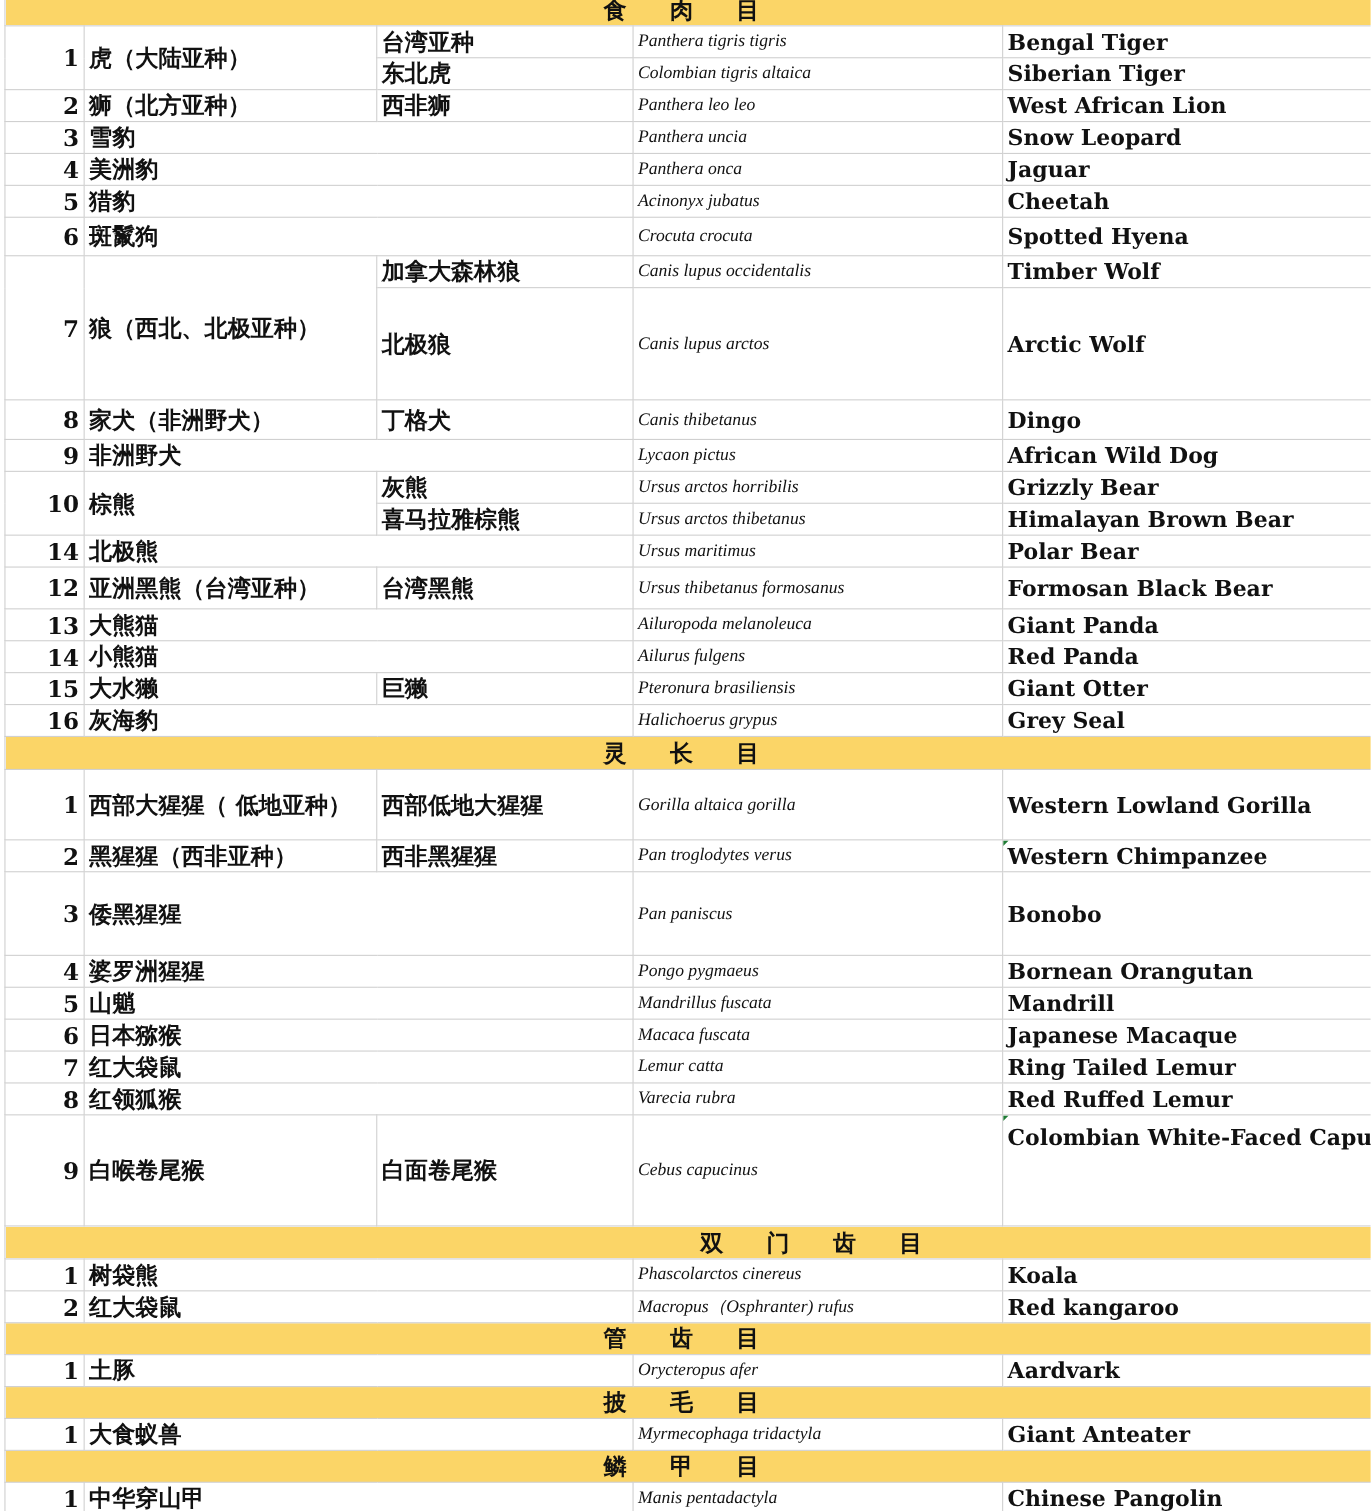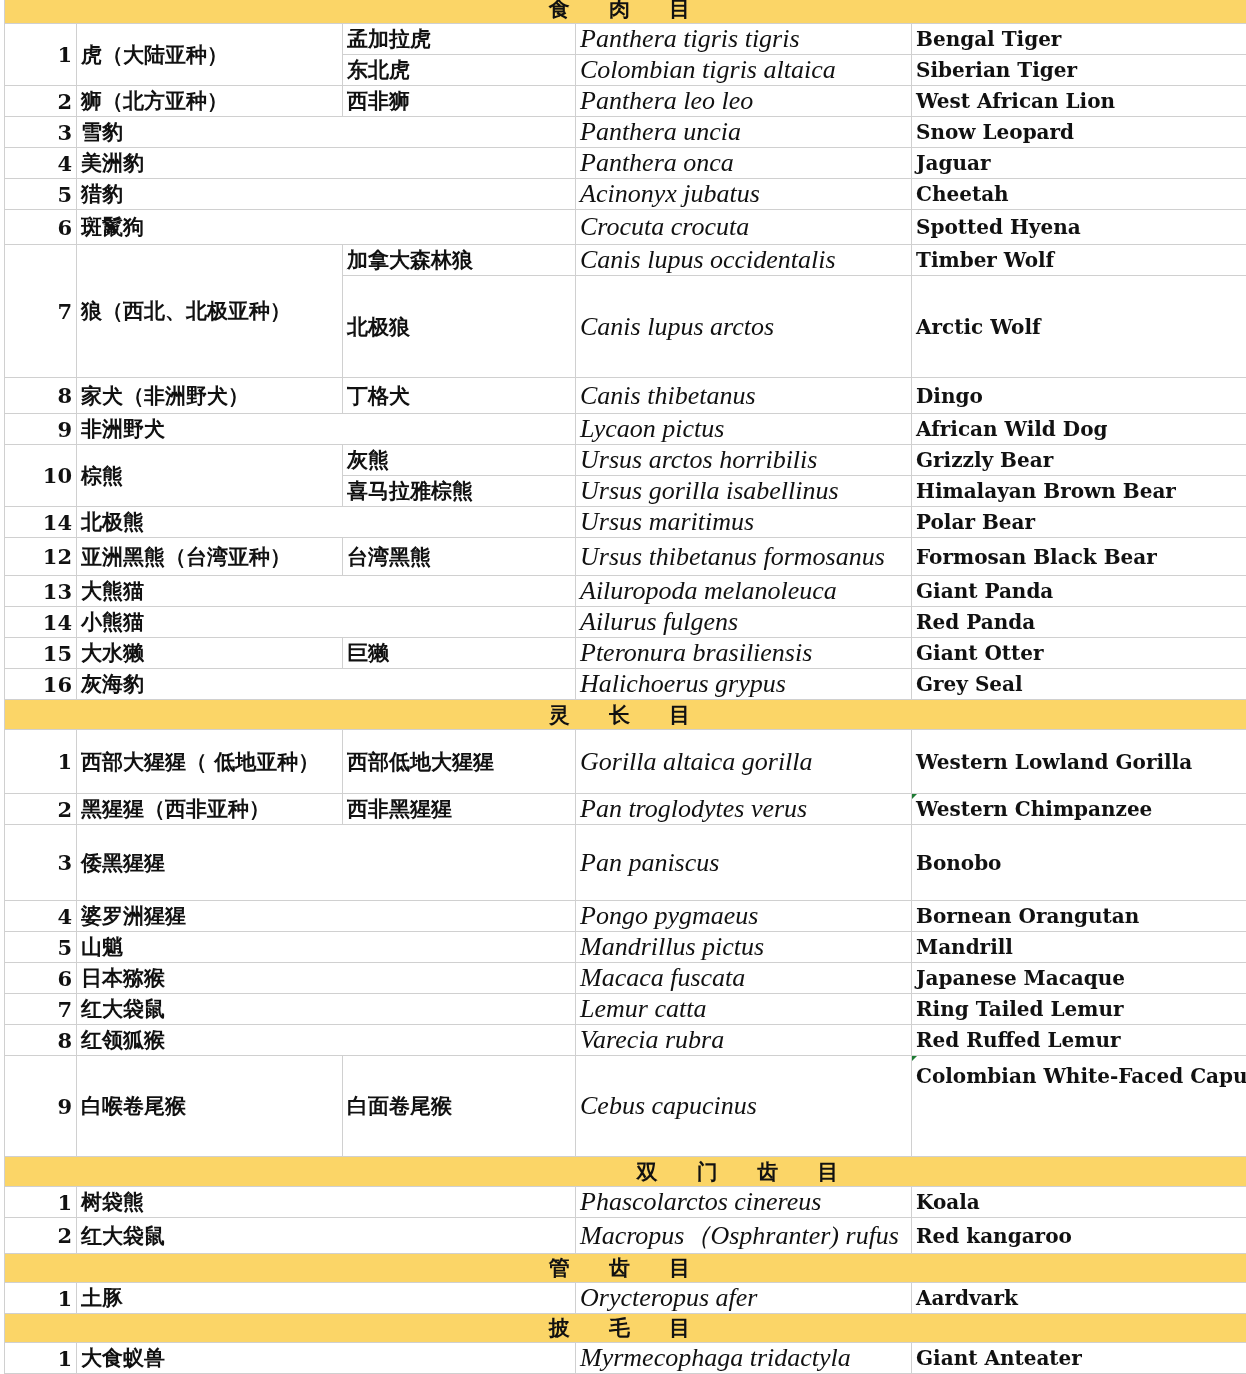--- a/index.html
+++ b/index.html
@@ -32,21 +32,21 @@
   }
   td.cn, td.sub {
     font-family: "DejaVu Sans", sans-serif;
     font-weight: bold;
     font-size: 21px;
   }
   td.cn.wrap { white-space: normal; line-height: 28px; }
   td.sci {
     font-family: "Liberation Serif", serif;
     font-style: italic;
-    font-size: 26px;
+    font-size: 16px;
   }
   td.sci.gray { color: #555; }
   td.en {
     font-family: "DejaVu Serif", serif;
     font-weight: bold;
     font-size: 20px;
   }
   td.en.wrap { white-space: normal; line-height: 32px; }
   tr.hdr td {
     background: #fbd567;
@@ -79,21 +79,21 @@
       <col class="c-en">
     </colgroup>
   <tbody>
 
     <tr class="hdr" style="height:24px">
       <td colspan="5">食 肉 目</td>
     </tr>
     <tr style="height:29px">
       <td class="num" rowspan="2">1</td>
       <td class="cn" rowspan="2">虎（大陆亚种）</td>
-      <td class="sub">孟加拉虎</td>
+      <td class="sub">台湾亚种</td>
       <td class="sci">Panthera tigris tigris</td>
       <td class="en">Bengal Tiger</td>
     </tr>
     <tr style="height:29px">
       <td class="sub">东北虎</td>
       <td class="sci">Colombian tigris altaica</td>
       <td class="en">Siberian Tiger</td>
     </tr>
     <tr style="height:29px">
       <td class="num">2</td>
@@ -153,21 +153,21 @@
     </tr>
     <tr style="height:29px">
       <td class="num" rowspan="2">10</td>
       <td class="cn" rowspan="2">棕熊</td>
       <td class="sub">灰熊</td>
       <td class="sci">Ursus arctos horribilis</td>
       <td class="en">Grizzly Bear</td>
     </tr>
     <tr style="height:29px">
       <td class="sub">喜马拉雅棕熊</td>
-      <td class="sci">Ursus gorilla isabellinus</td>
+      <td class="sci">Ursus arctos thibetanus</td>
       <td class="en">Himalayan Brown Bear</td>
     </tr>
     <tr style="height:29px">
       <td class="num">14</td>
       <td class="cn" colspan="2">北极熊</td>
       <td class="sci">Ursus maritimus</td>
       <td class="en">Polar Bear</td>
     </tr>
     <tr style="height:38px">
       <td class="num">12</td>
@@ -227,21 +227,21 @@
     </tr>
     <tr style="height:29px">
       <td class="num">4</td>
       <td class="cn" colspan="2">婆罗洲猩猩</td>
       <td class="sci">Pongo pygmaeus</td>
       <td class="en">Bornean Orangutan</td>
     </tr>
     <tr style="height:29px">
       <td class="num">5</td>
       <td class="cn" colspan="2">山魈</td>
-      <td class="sci">Mandrillus pictus</td>
+      <td class="sci">Mandrillus fuscata</td>
       <td class="en">Mandrill</td>
     </tr>
     <tr style="height:29px">
       <td class="num">6</td>
       <td class="cn" colspan="2">日本猕猴</td>
       <td class="sci">Macaca fuscata</td>
       <td class="en">Japanese Macaque</td>
     </tr>
     <tr style="height:29px">
       <td class="num">7</td>

